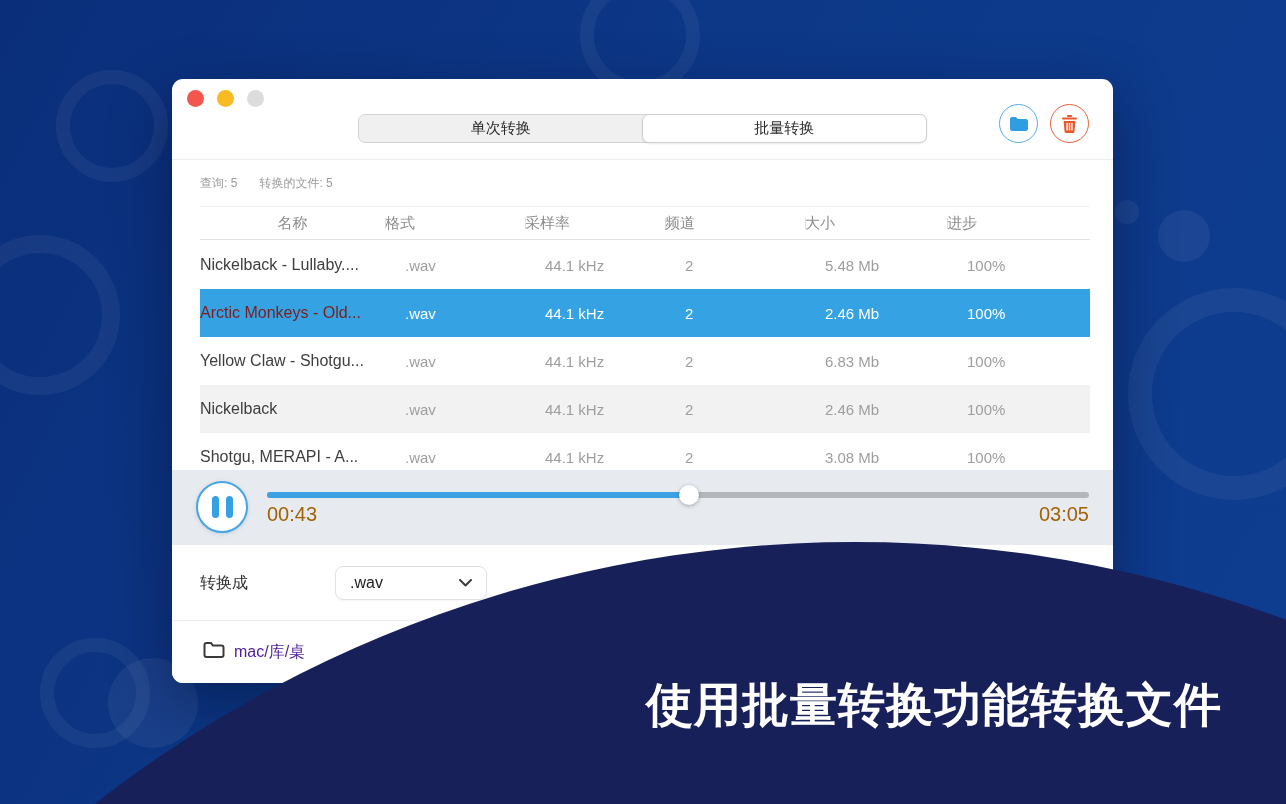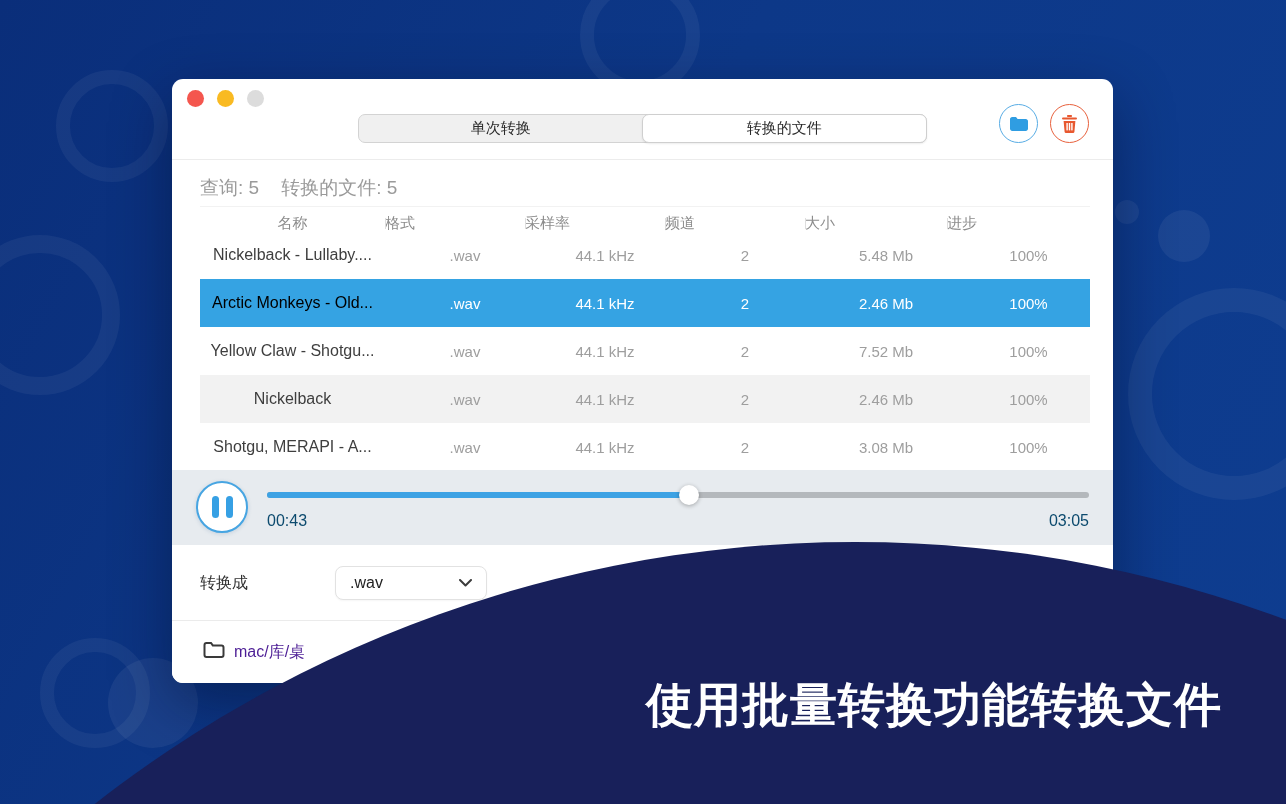--- a/index.html
+++ b/index.html
@@ -38,45 +38,45 @@
   }
 
   .circle-btn {
     position:absolute; top:25px; width:39px; height:39px; border-radius:50%;
     background:#fff; display:flex; align-items:center; justify-content:center;
   }
   .circle-btn.folder { left:827px; border:1.6px solid #58ace4; }
   .circle-btn.trash  { left:878px; border:1.6px solid #e8613d; }
 
   
-  .stats { position:absolute; left:28px; top:96px; font-size:19px; color:#9a9a9a; display:flex; gap:22px; }
+  .stats { position:absolute; left:28px; top:96px; font-size:12px; color:#9a9a9a; display:flex; gap:22px; }
   .stats span b { font-weight:400; }
 
   .table-head {
     position:absolute; left:28px; right:23px; top:127px; height:34px;
     display:grid; grid-template-columns:185px 140px 140px 140px 142px 1fr;
     align-items:center; font-size:15px; color:#8c8c8c;
     border-top:1px solid #f2f2f2; border-bottom:1px solid #e2e2e2;
   }
   .table-head .hcell { position:relative; }
   .table-head .hcell:first-child { padding-left:0;text-align:center; }
   .table-head .hcell + .hcell::before {
     content:""; position:absolute; left:0; top:4px; bottom:4px; width:1px; background:#dedede;
   }
 
-  .table-body { position:absolute; left:28px; right:23px; top:152px; height:230px; overflow:hidden;text-align:center; }
+  .table-body { position:absolute; left:28px; right:23px; top:162px; height:230px; overflow:hidden; }
   .trow {
     height:48px; display:grid; grid-template-columns:185px 140px 140px 140px 142px 1fr;
     align-items:center; font-size:15px; color:#9e9e9e; background:#fff;
   }
   .trow.striped { background:#f2f2f2; }
   .trow.selected { background:#35a3e3; color:#fff; }
   .trow .cell { padding-left:20px; white-space:nowrap; overflow:hidden; }
   .trow .cell.name { padding-left:0; font-size:16px; color:#3e3e3e; }
-  .trow.selected .cell.name { color:#000000; }
+  .trow.selected .cell.name { color:#7f1d1d; }
 
   
   .player {
     position:absolute; left:0; right:0; top:391px; height:75px;
     background:#e7ebef; z-index:3;
   }
   .pause-btn {
     position:absolute; left:24px; top:11px; width:52px; height:52px; border-radius:50%;
     background:#fff; border:2.5px solid #47a5e2;
     display:flex; align-items:center; justify-content:center; gap:7px;
@@ -85,21 +85,21 @@
   .pause-bar { width:7px; height:22px; border-radius:3.5px; background:#36a0e4; }
   .track {
     position:absolute; left:95px; right:24px; top:22px; height:6px;
     background:#b4b8bc; border-radius:3px;
   }
   .track-fill { position:absolute; left:0; top:0; bottom:0; background:#3da2e4; border-radius:3px; }
   .knob {
     position:absolute; top:-7px; width:20px; height:20px; border-radius:50%;
     background:#fff; box-shadow:0 1px 4px rgba(0,0,0,0.3);
   }
-  .time { position:absolute; top:33px; font-size:16px; color:#0c4a6e;margin-top:9px; }
+  .time { position:absolute; top:33px; font-size:20px; color:#a16207; }
   .time.elapsed { left:95px; }
   .time.total   { right:24px; }
 
   
   .convert-row { position:absolute; left:0; right:0; top:466px; height:75px; background:#fff; }
   .convert-label { position:absolute; left:28px; top:28px; font-size:16px; color:#2f2f2f; font-weight:500; }
   .format-select {
     position:absolute; left:163px; top:21px; width:152px; height:34px;
     border:1px solid #e2e2e2; border-radius:8px; background:#fff;
     display:flex; align-items:center; font-size:16px; color:#222;
@@ -137,21 +137,21 @@
 
   <div class="titlebar">
     <div class="traffic">
       <div class="light red"></div>
       <div class="light yellow"></div>
       <div class="light gray"></div>
     </div>
 
     <div class="segmented">
       <div class="segment">单次转换</div>
-      <div class="segment active">转换的文件</div>
+      <div class="segment active">批量转换</div>
     </div>
 
     <div class="circle-btn folder">
       <span style="display:flex;">
         <svg width="20" height="16" viewBox="0 0 20 16">
             <path d="M1 3.2 C1 2 2 1 3.2 1 H7 l1.6 2 h8.2 C18 3 19 4 19 5.2 V12.8 C19 14 18 15 16.8 15 H3.2 C2 15 1 14 1 12.8 Z" fill="#2f9de2"></path>
           </svg>
       </span>
     </div>
     <div class="circle-btn trash">
@@ -197,21 +197,21 @@
       <div class="cell">44.1 kHz</div>
       <div class="cell">2</div>
       <div class="cell">2.46 Mb</div>
       <div class="cell">100%</div>
     </div>
       <div class="trow">
       <div class="cell name">Yellow Claw - Shotgu...</div>
       <div class="cell">.wav</div>
       <div class="cell">44.1 kHz</div>
       <div class="cell">2</div>
-      <div class="cell">7.52 Mb</div>
+      <div class="cell">6.83 Mb</div>
       <div class="cell">100%</div>
     </div>
       <div class="trow striped">
       <div class="cell name">Nickelback</div>
       <div class="cell">.wav</div>
       <div class="cell">44.1 kHz</div>
       <div class="cell">2</div>
       <div class="cell">2.46 Mb</div>
       <div class="cell">100%</div>
     </div>

